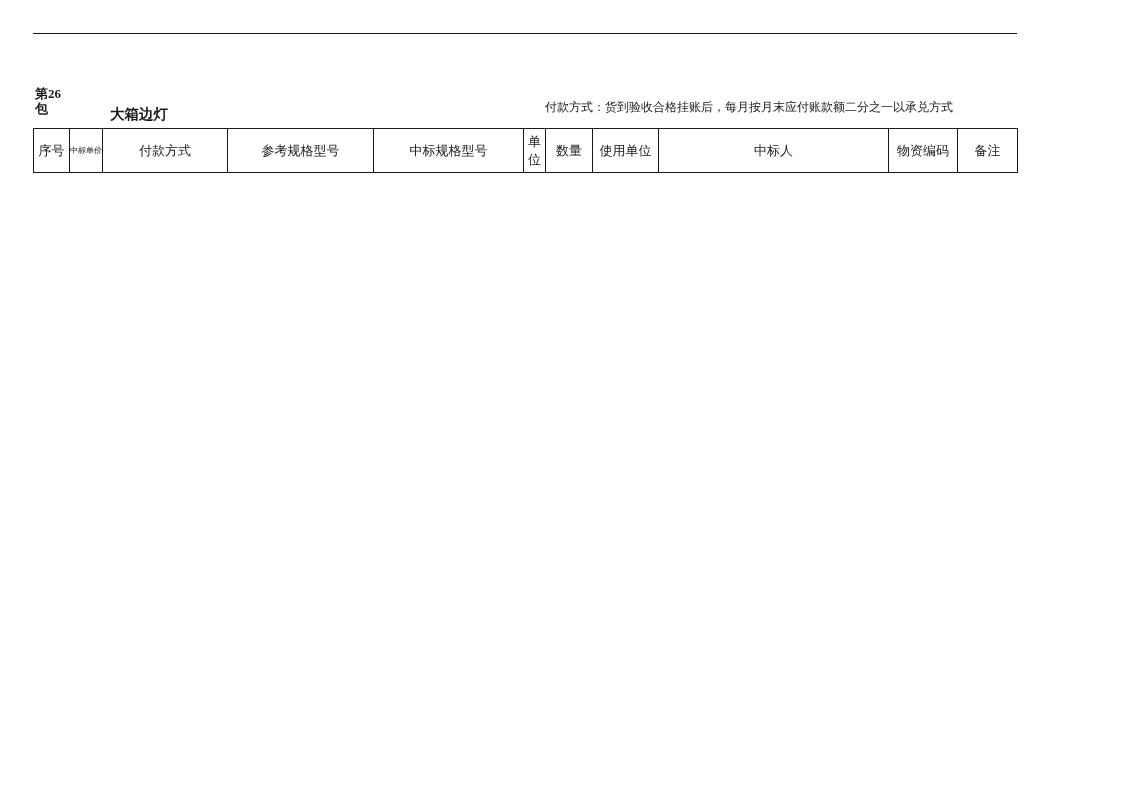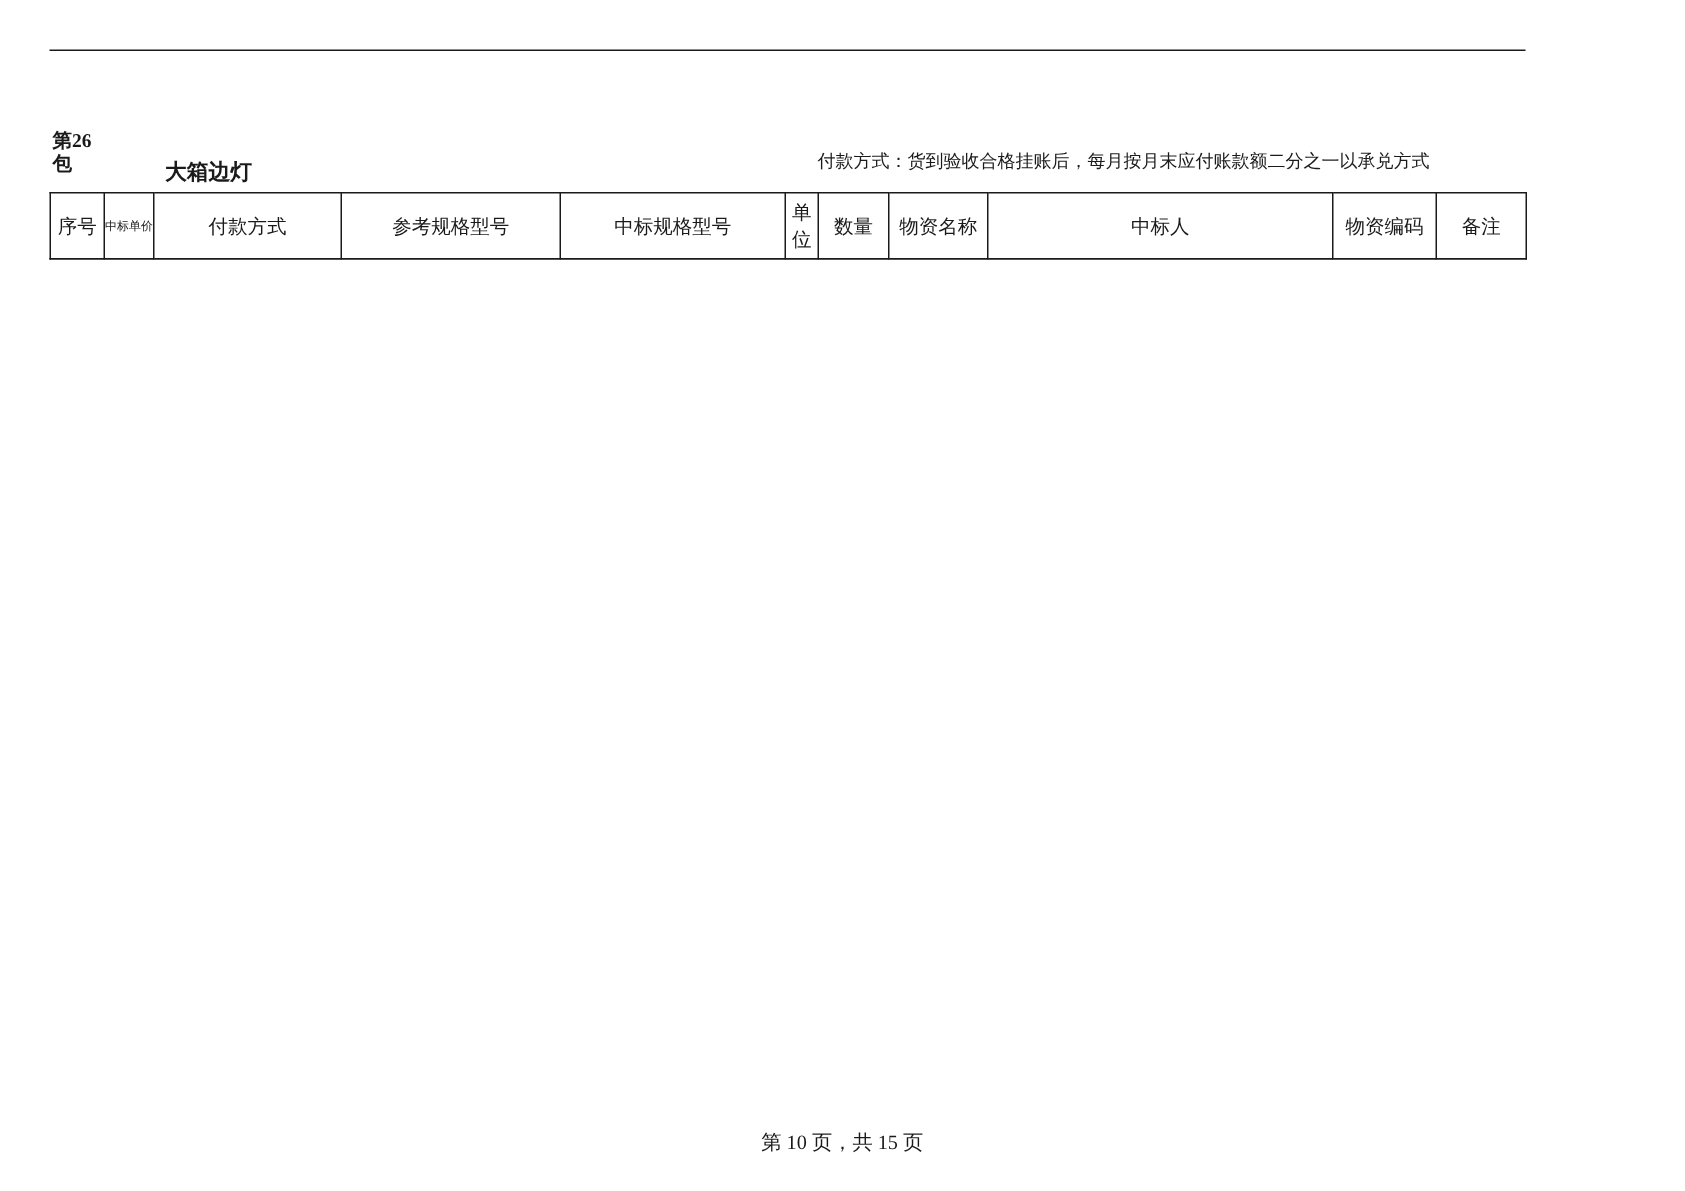--- a/index.html
+++ b/index.html
@@ -75,21 +75,21 @@
     </colgroup>
     <thead>
       <tr>
         <th>序号</th>
         <th class="hdr-code">中标单价</th>
         <th>付款方式</th>
         <th>参考规格型号</th>
         <th>中标规格型号</th>
         <th>单位</th>
         <th>数量</th>
-        <th>物资名称</th>
+        <th>使用单位</th>
         <th>中标人</th>
         <th>物资编码</th>
         <th>备注</th>
       </tr>
     </thead>
     <tbody>
         <tr></tr>
         <tr></tr>
         <tr></tr>
         <tr></tr>
@@ -99,14 +99,13 @@
         <tr></tr>
         <tr></tr>
         <tr></tr>
         <tr></tr>
         <tr></tr>
         <tr></tr>
         <tr></tr>
       </tbody>
   </table>
 
-  <div class="abs footer">第 10 页，共 15 页</div>
 </div>
 
 </body></html>

